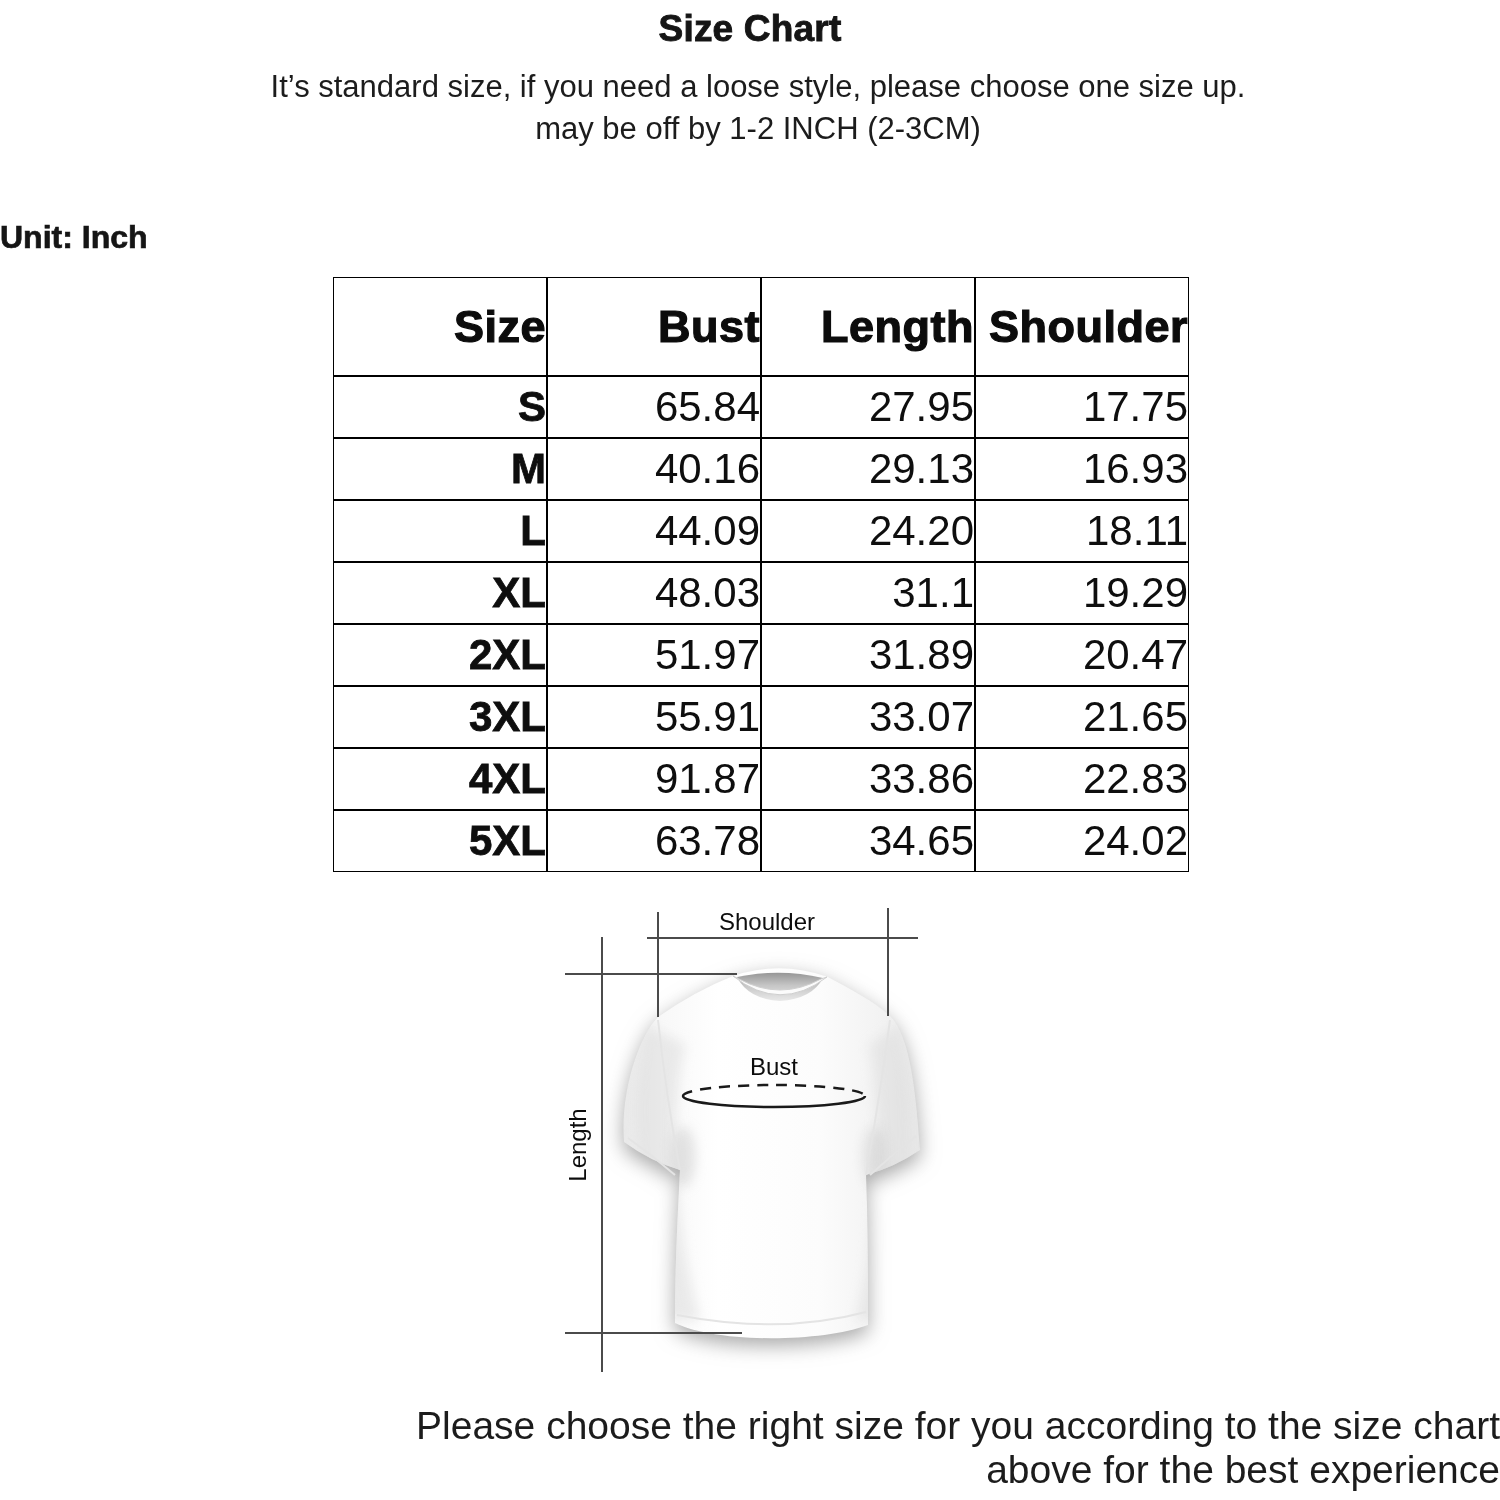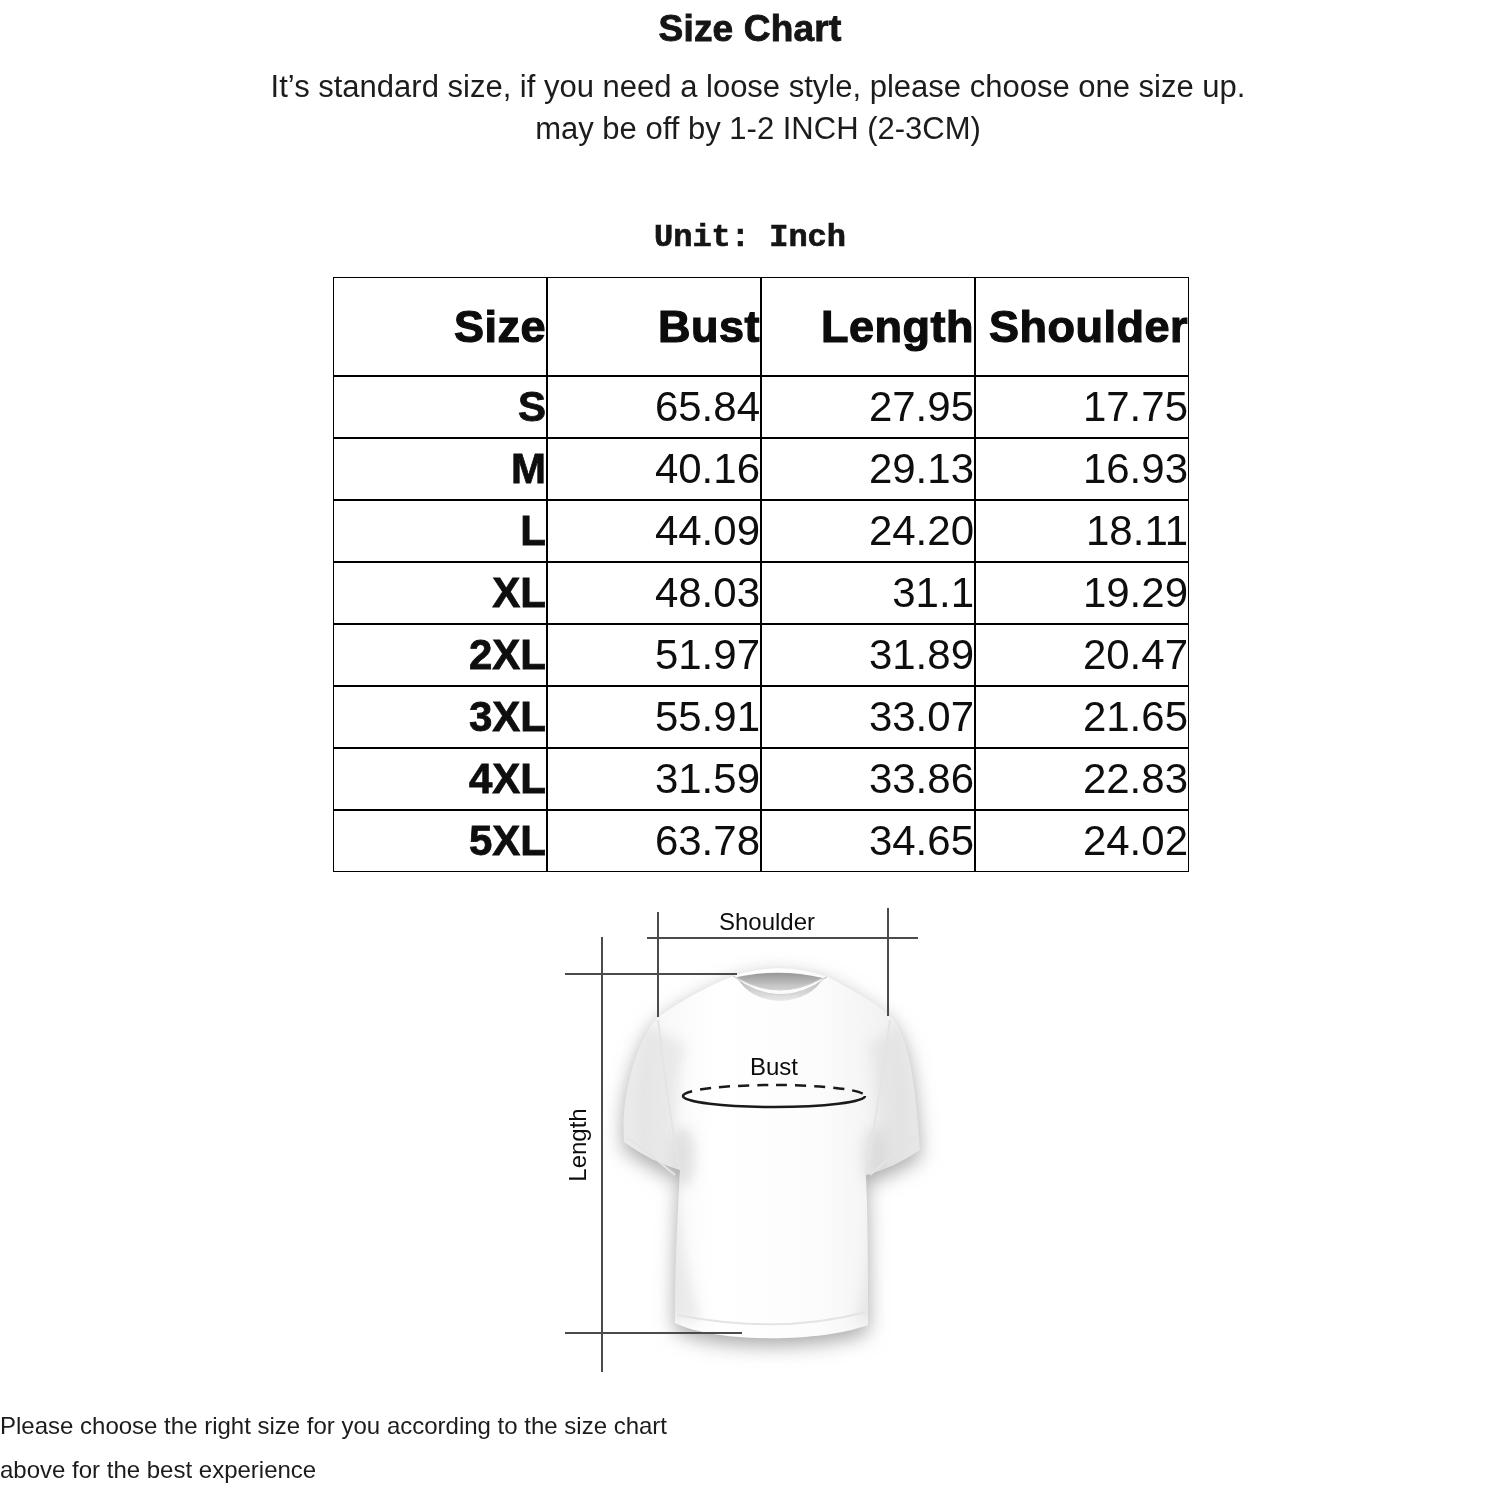--- a/index.html
+++ b/index.html
@@ -10,22 +10,22 @@
   .title{
     position:absolute;top:8px;left:0;width:100%;text-align:center;
     font-size:37px;font-weight:bold;color:#151515;
     -webkit-text-stroke:0.9px #151515;letter-spacing:0.2px;
   }
   .desc{
     position:absolute;top:66px;left:8px;width:100%;text-align:center;
     font-size:31px;line-height:42px;color:#1c1c1c;
   }
   .unit{
-    position:absolute;top:219px;left:0;width:100%;text-align:center;
-    font-size:32px;font-weight:bold;color:#151515;font-family:Liberation Mono, monospace;
+    position:absolute;top:219px;left:0;width:100%;
+    font-size:32px;font-weight:bold;color:#151515;
     -webkit-text-stroke:0.7px #151515;
   }
   table.size-table{
     position:absolute;left:333px;top:277px;width:856px;
     table-layout:fixed;border-collapse:separate;border-spacing:0;
   }
   .size-table th,.size-table td{
     border:1.5px solid #000;padding:0 0 0 5px;text-align:right;
     vertical-align:middle;overflow:hidden;white-space:nowrap;
   }
@@ -34,22 +34,22 @@
     -webkit-text-stroke:1.2px #0c0c0c;letter-spacing:0.5px;
   }
   .size-table tbody td{height:60px;font-size:42px;font-weight:400;color:#0e0e0e;}
   .size-table tbody td.size-col{font-weight:bold;-webkit-text-stroke:0.8px #0e0e0e;}
   .diagram{position:absolute;left:550px;top:895px;width:440px;height:500px;}
   .shirt-g{filter:drop-shadow(0px 7px 10px rgba(95,95,95,0.55));}
   .dim-line{stroke:#4b4b4b;stroke-width:2;fill:none;}
   .dim-text{font-family:"Liberation Sans",sans-serif;font-size:24px;fill:#0d0d0d;}
   .seam{stroke:#e4e4e4;stroke-width:2;fill:none;}
   .footer{
-    position:absolute;top:1404px;left:0;width:100%;text-align:left;
-    font-size:24px;line-height:44px;color:#1c1c1c;
+    position:absolute;top:1404px;left:0;width:100%;text-align:right;
+    font-size:39px;line-height:44px;color:#1c1c1c;
   }
 </style>
 </head>
 <body>
 
 <div class="canvas">
 
   <div class="title">Size Chart</div>
 
   <div class="desc">
@@ -100,21 +100,21 @@
           <td class="num-col">20.47</td>
         </tr>
         <tr>
           <td class="size-col">3XL</td>
           <td class="num-col">55.91</td>
           <td class="num-col">33.07</td>
           <td class="num-col">21.65</td>
         </tr>
         <tr>
           <td class="size-col">4XL</td>
-          <td class="num-col">31.59</td>
+          <td class="num-col">91.87</td>
           <td class="num-col">33.86</td>
           <td class="num-col">22.83</td>
         </tr>
         <tr>
           <td class="size-col">5XL</td>
           <td class="num-col">63.78</td>
           <td class="num-col">34.65</td>
           <td class="num-col">24.02</td>
         </tr>
       </tbody>

